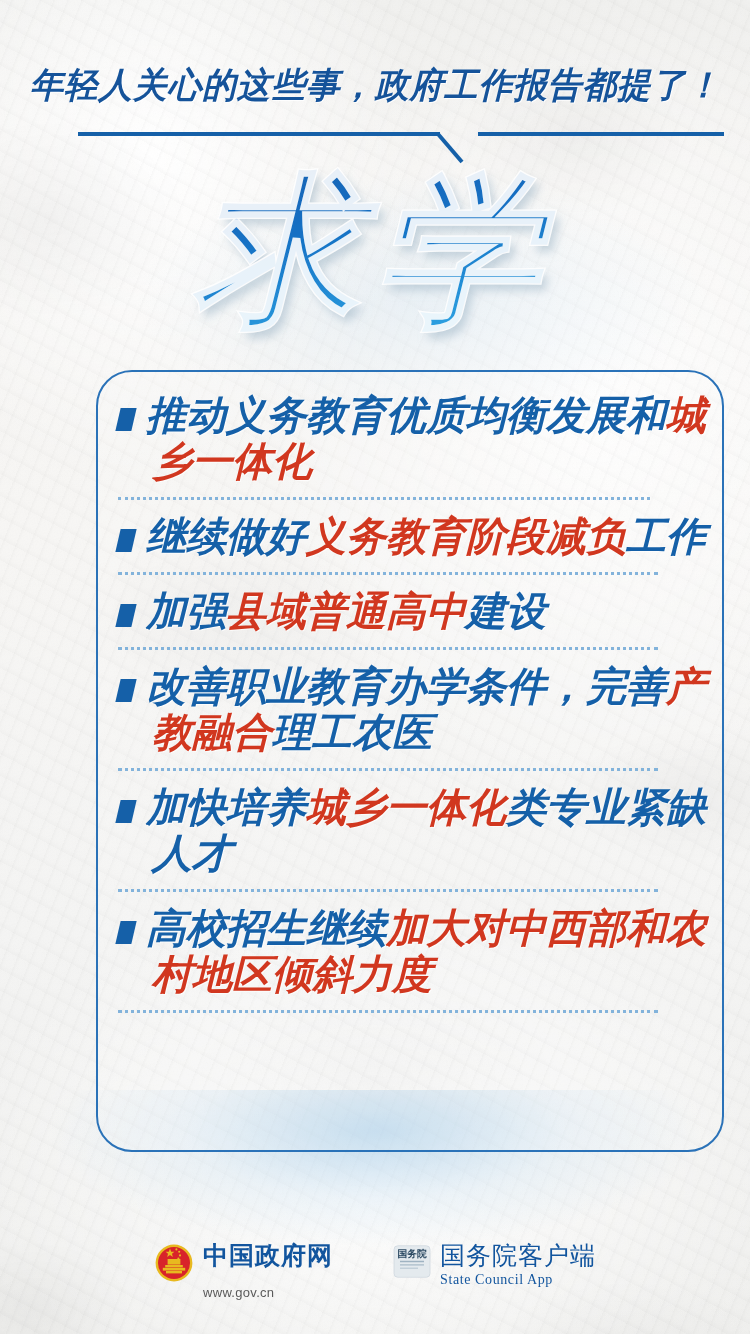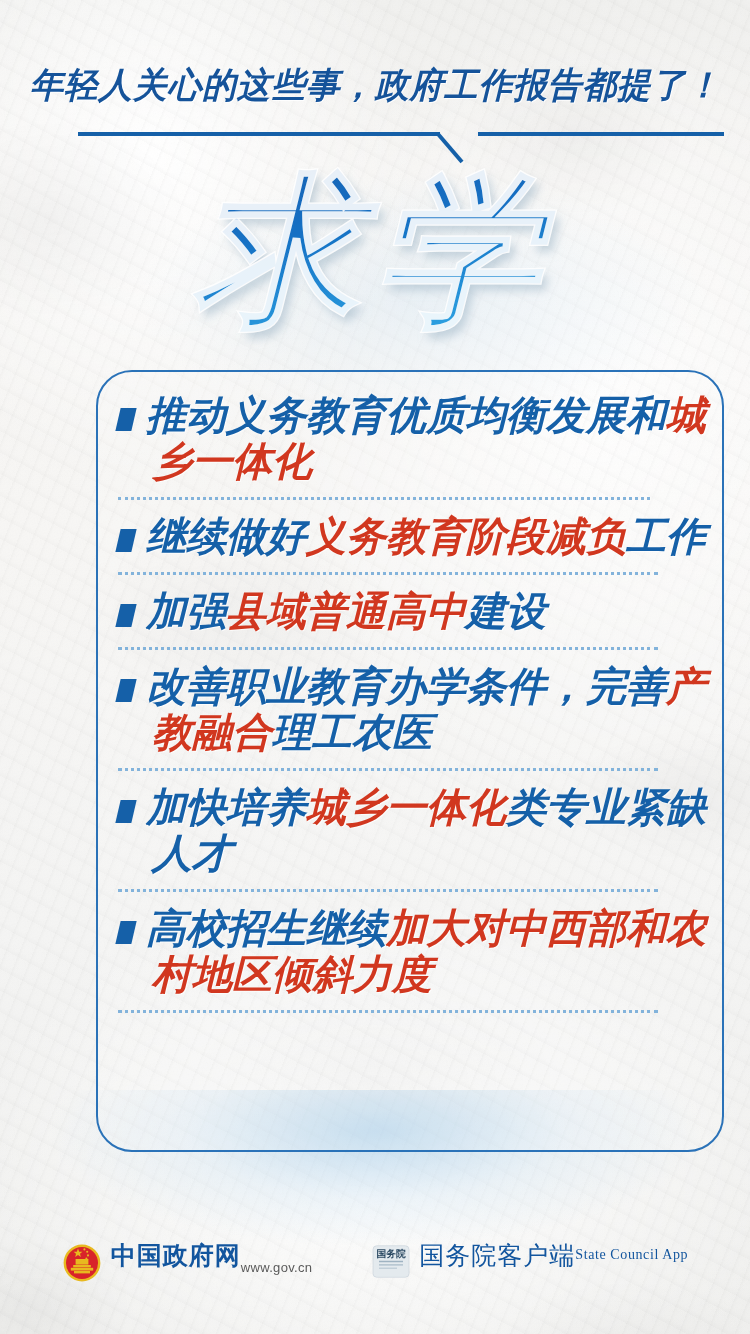--- a/index.html
+++ b/index.html
@@ -114,21 +114,21 @@
     opacity:.95;
   }
   .dots.wide{width:540px;}
 
   
   .footer{
     position:absolute;left:0;top:1243px;width:750px;height:70px;
     display:flex;align-items:flex-start;justify-content:center;gap:60px;
   }
   .brand{display:flex;align-items:flex-start;gap:9px;}
-  .brand .txts{display:flex;flex-direction:row;line-height:1;}
+  .brand .txts{display:flex;flex-direction:column;line-height:1;}
   .b1{font-size:25px;font-weight:bold;color:#12559e;letter-spacing:1px;}
   .b2{font-size:13px;color:#5a5a5a;margin-top:18px;letter-spacing:.3px;
       font-family:"Liberation Sans",sans-serif;}
   .b3{font-size:25px;font-weight:normal;color:#12559e;letter-spacing:1px;}
   .b4{font-size:14px;color:#12559e;margin-top:5px;letter-spacing:.6px;
       font-family:Liberation Serif, serif;}
   .emblem{width:40px;height:40px;flex:0 0 40px;}
   .scicon{width:38px;height:33px;flex:0 0 38px;margin-top:2px;}
 </style>
 </head>

